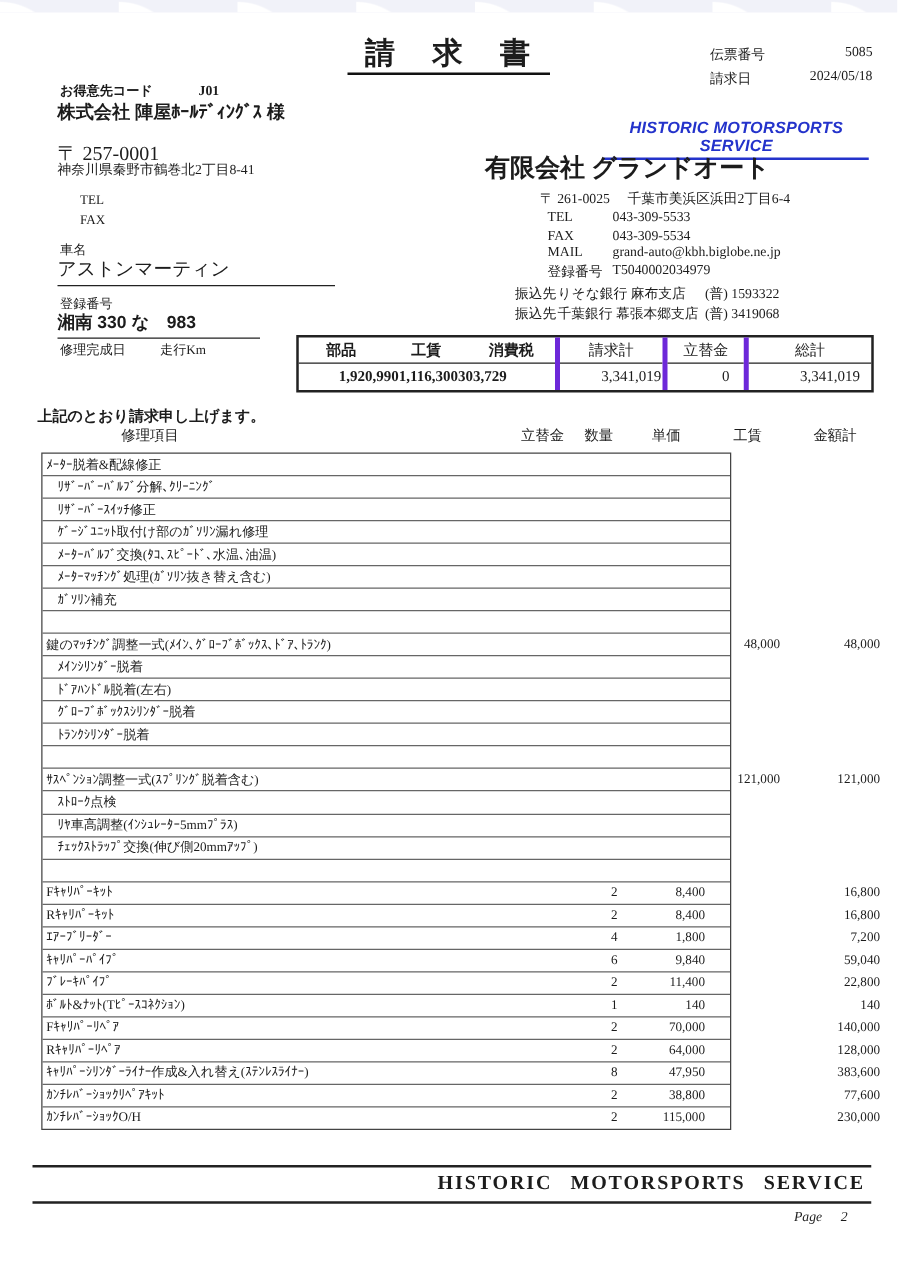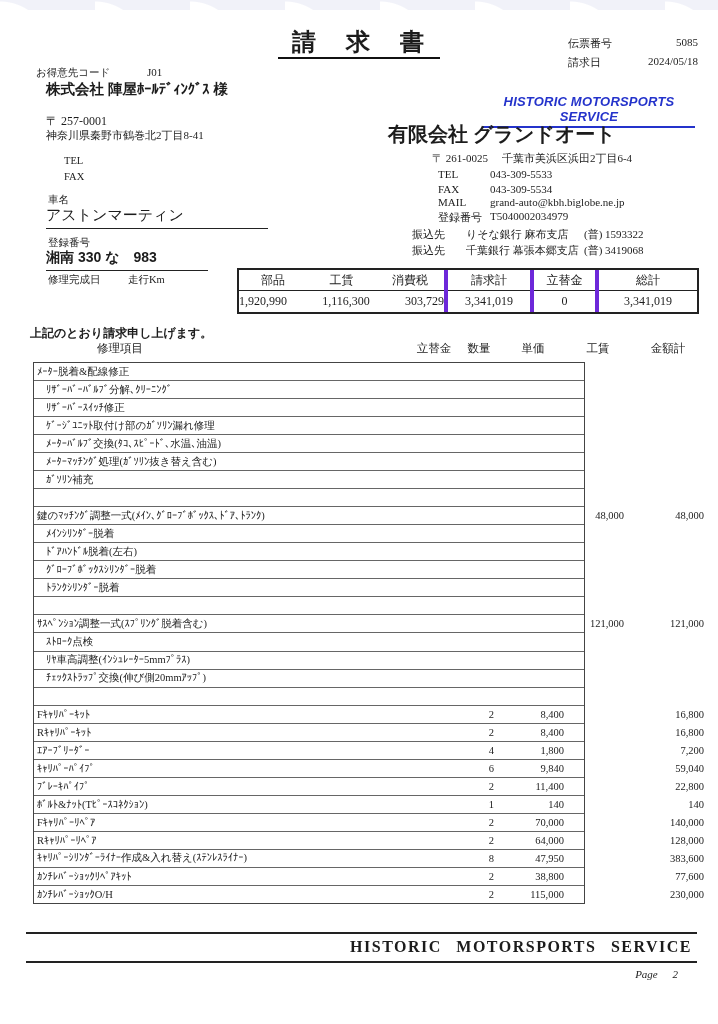--- a/index.html
+++ b/index.html
@@ -17,25 +17,25 @@
   }
   
   .title-wrap{left:0;top:26px;width:718px;text-align:center;}
   .title{font-size:24px;font-weight:bold;letter-spacing:12px;border-bottom:2px solid #111;
          padding:0 4px 2px 14px;}
   
   .meta{right:20px;top:36px;width:130px;font-size:11px;}
   .meta .mrow{display:flex;justify-content:space-between;margin-bottom:4px;}
   
   .lbl{font-size:10.5px;}
-  .cust-code{left:36px;top:66px;font-size:10.5px;}
+  .cust-code{left:48px;top:66px;font-size:10.5px;font-weight:bold;}
   .cust-code .val{margin-left:34px;font-size:11px;}
   .cust-name{left:46px;top:80px;font-size:14.5px;font-weight:bold;
              font-family:"Liberation Sans","DejaVu Sans",sans-serif;}
-  .cust-zip{left:46px;top:113px;font-size:12px;}
+  .cust-zip{left:46px;top:113px;font-size:16px;}
   .cust-addr{left:46px;top:128px;font-size:11px;}
   .cust-tel{left:64px;top:155px;font-size:10.5px;}
   .cust-fax{left:64px;top:171px;font-size:10.5px;}
   .car-label{left:48px;top:193px;}
   .car-name{left:46px;top:206px;width:222px;border-bottom:1.5px solid #222;padding-bottom:3px;
             font-size:15px;font-weight:normal;font-family:"Liberation Sans","DejaVu Sans",sans-serif;}
   .reg-label{left:48px;top:236px;}
   .reg-no{left:46px;top:249px;width:162px;border-bottom:1.5px solid #222;padding-bottom:3px;
           font-size:14px;font-weight:bold;font-family:"Liberation Sans","DejaVu Sans",sans-serif;}
   .done-label{left:48px;top:273px;}
@@ -44,33 +44,33 @@
   .brand-top{left:483px;top:94px;width:212px;text-align:center;border-bottom:2px solid #2433cb;
              padding-bottom:2px;color:#2433cb;font-weight:bold;font-style:italic;font-size:13px;
              font-family:"Liberation Sans","DejaVu Sans",sans-serif;letter-spacing:0.2px;}
   .vendor-name{left:388px;top:121px;font-size:20px;font-weight:600;}
   .vendor-zip{left:432px;top:151px;font-size:11px;}
   .vendor-zip .addr{margin-left:14px;}
   .vrow{left:438px;font-size:11px;display:flex;}
   .vrow .vlbl{width:52px;}
   .v-tel{top:168px;} .v-fax{top:183px;} .v-mail{top:196px;} .v-reg{top:210px;}
   .bank{left:412px;font-size:11px;display:flex;white-space:nowrap;}
-  .bank .blbl{width:30px;margin-right:24px;}
+  .bank .blbl{width:30px;margin-right:4px;}
   .bank .bname{min-width:118px;}
   .b1{top:227px;} .b2{top:243px;}
   
   .sumtbl{left:237px;top:268px;width:462px;height:46px;border:2px solid #222;display:flex;
           box-sizing:border-box;font-size:12px;}
   .sum-col{display:flex;flex-direction:column;box-sizing:border-box;}
   .sum-col + .sum-col{border-left:4px solid #6d28d9;}
   .sum-head{height:21px;border-bottom:1px solid #222;display:flex;align-items:center;
             justify-content:center;box-sizing:border-box;}
-  .sum-val{flex:1;display:flex;align-items:center;justify-content:center;}
+  .sum-val{flex:1;display:flex;align-items:center;justify-content:center;padding-left:32px;}
   .sum-grp{width:205px;}
-  .sum-grp .sum-head,.sum-grp .sum-val{justify-content:space-between;}
+  .sum-grp .sum-head,.sum-grp .sum-val{justify-content:flex-start;font-weight:bold;}
   .sum-grp .sum-head span{width:68px;text-align:center;}
   .sum-grp .sum-val span{text-align:center;}
   .col-seikyu{width:86px;} .col-tatekae{width:65px;} .col-total{flex:1;}
   .col-total .sum-head{font-weight:normal;}
   
   .notice{left:30px;top:325px;font-size:12px;font-weight:bold;
           font-family:"Liberation Sans","DejaVu Sans",sans-serif;}
   
   .items-head{left:33px;top:341px;width:677px;display:grid;
               grid-template-columns:375px 52px 38px 70px 60px 80px;font-size:11.5px;}

